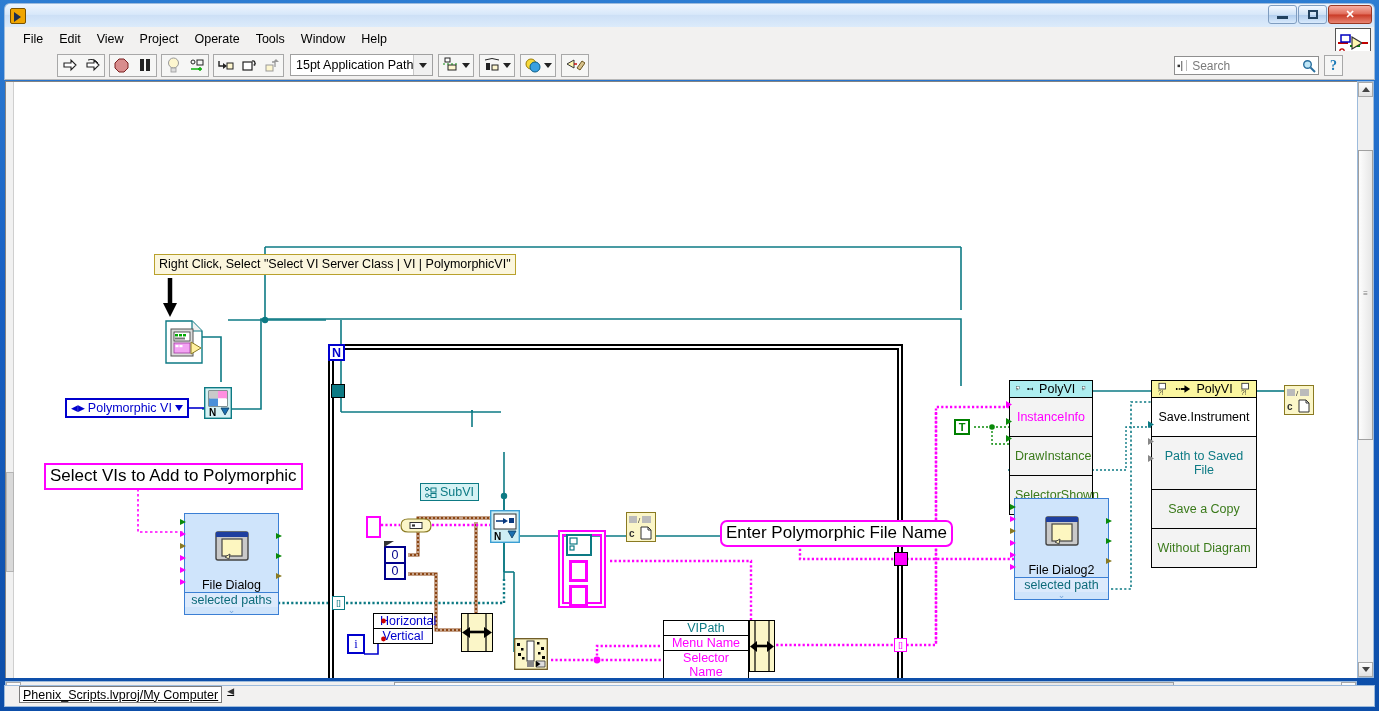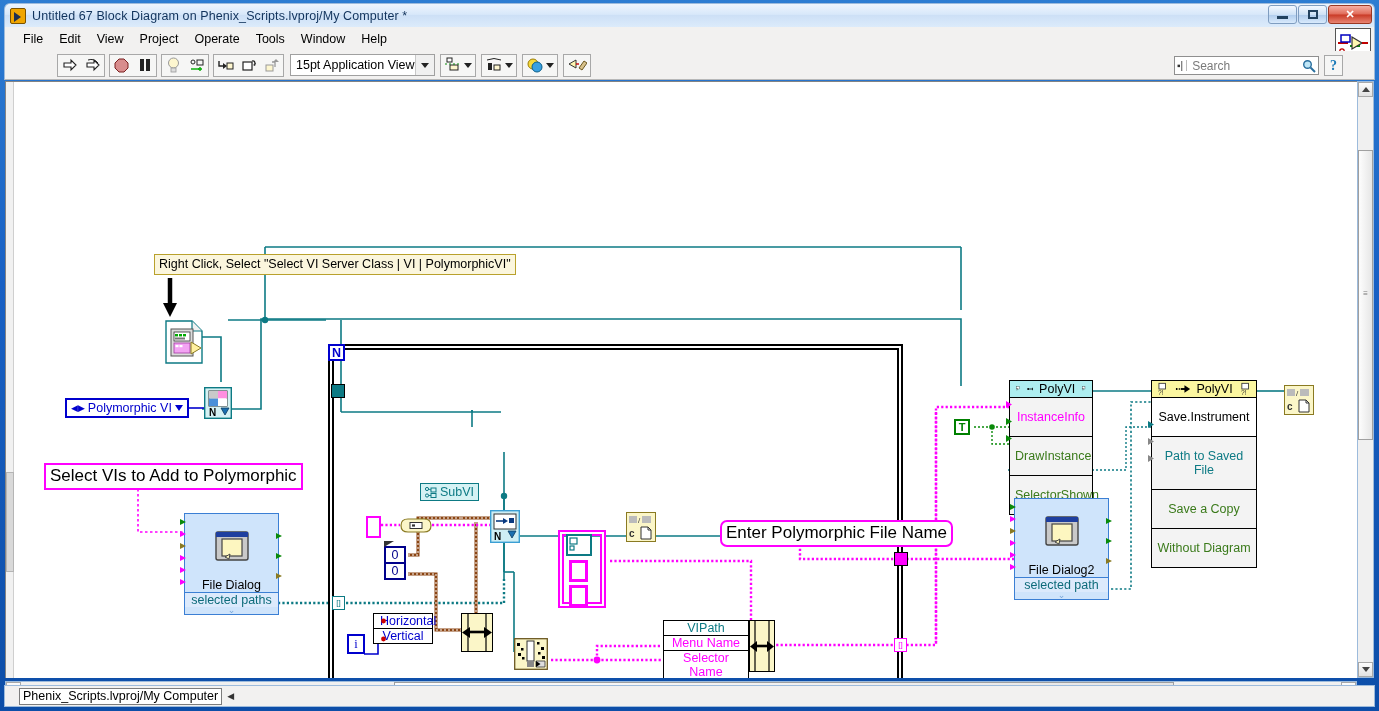--- a/index.html
+++ b/index.html
@@ -145,21 +145,21 @@
   .tri.up   { border-left:4px solid transparent;border-right:4px solid transparent;border-bottom:5px solid #444; }
   .tri.down { border-left:4px solid transparent;border-right:4px solid transparent;border-top:5px solid #444; }
   .tri.left { border-top:4px solid transparent;border-bottom:4px solid transparent;border-right:5px solid #444; }
   .tri.right{ border-top:4px solid transparent;border-bottom:4px solid transparent;border-left:5px solid #444; }
   .grip { font-size:8px; color:#777; letter-spacing:0px; }
 
   
   .statusbar {
     position: absolute; left: 4px; bottom: 4px; width: 1371px; height: 22px;
     background: #f2f1f0; border:1px solid #9dbbdc;
-    display:flex; align-items:center;
+    display:flex; align-items:flex-start;text-decoration:underline;
   }
   .status-chip {
     margin-left: 14px; font-size: 12.5px; color:#000;
     border:1px solid #7c7c7c; background:#fff; padding: 0px 3px; height:17px;
     display:flex;align-items:center;
   }
   .status-arrow { margin-left:5px; }
 
   
   .node { position: absolute; }
@@ -248,21 +248,20 @@
   }
   svg.wires { position:absolute; left:0; top:0; pointer-events:none; }
 </style>
 </head>
 <body>
 
 <div id="app">
 
   <div class="titlebar">
     <div class="title-icon"></div>
-    <div class="title-text">Untitled 67 Block Diagram on Phenix_Scripts.lvproj/My Computer *</div>
     <div class="win-buttons">
       <div class="wb">
           <div class="bar"></div>
         </div>
       <div class="wb">
           <div class="box"></div>
         </div>
       <div class="wb close">✕</div>
     </div>
   </div>
@@ -352,21 +351,21 @@
       <div class="tb-btn">
         <svg width="16" height="16" viewBox="0 0 16 16">
             <rect x="2" y="8" width="7" height="6" fill="#fdf6cf" stroke="#999" stroke-width="1"></rect>
             <path d="M11 10 v-5 h-3" stroke="#999" fill="none" stroke-width="1.3"></path>
             <polygon points="12,2 15,5 9,5" fill="#999"></polygon>
           </svg>
       </div>
     </div>
 
     <div class="font-combo">
-      <span>15pt Application View</span>
+      <span>15pt Application Path</span>
       <span class="arrow-cell">
           <span class="cb-arrow"></span>
         </span>
     </div>
 
     <div class="tb-drop">
       <svg width="18" height="18" viewBox="0 0 18 18">
         <rect x="3" y="2" width="5" height="4" fill="#fff" stroke="#222" stroke-width="1"></rect>
         <rect x="6" y="9" width="8" height="5" fill="#fdf6cf" stroke="#222" stroke-width="1"></rect>
         <path d="M1 8 h16" stroke="#0a8a0a" stroke-width="1" stroke-dasharray="2 2"></path>

